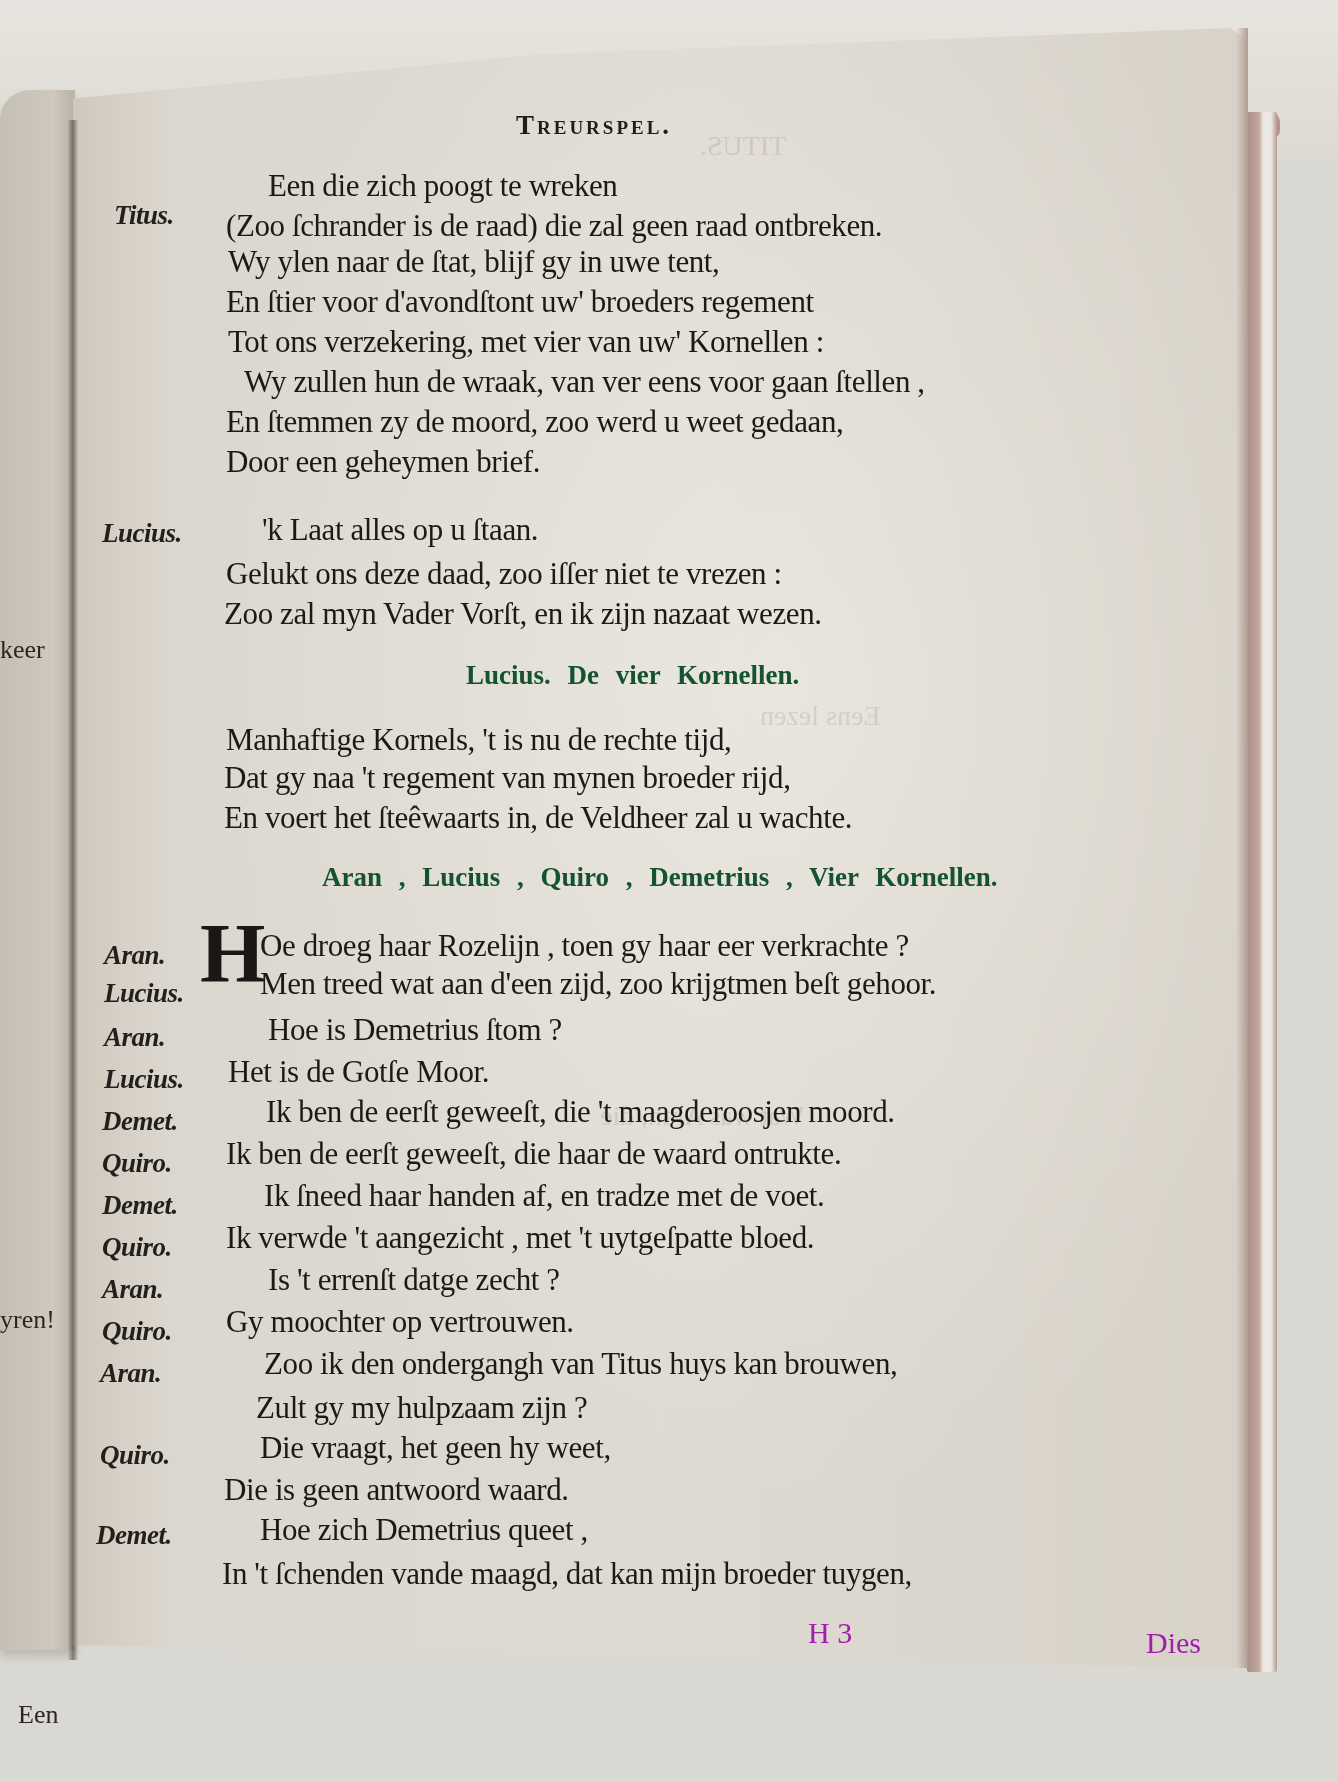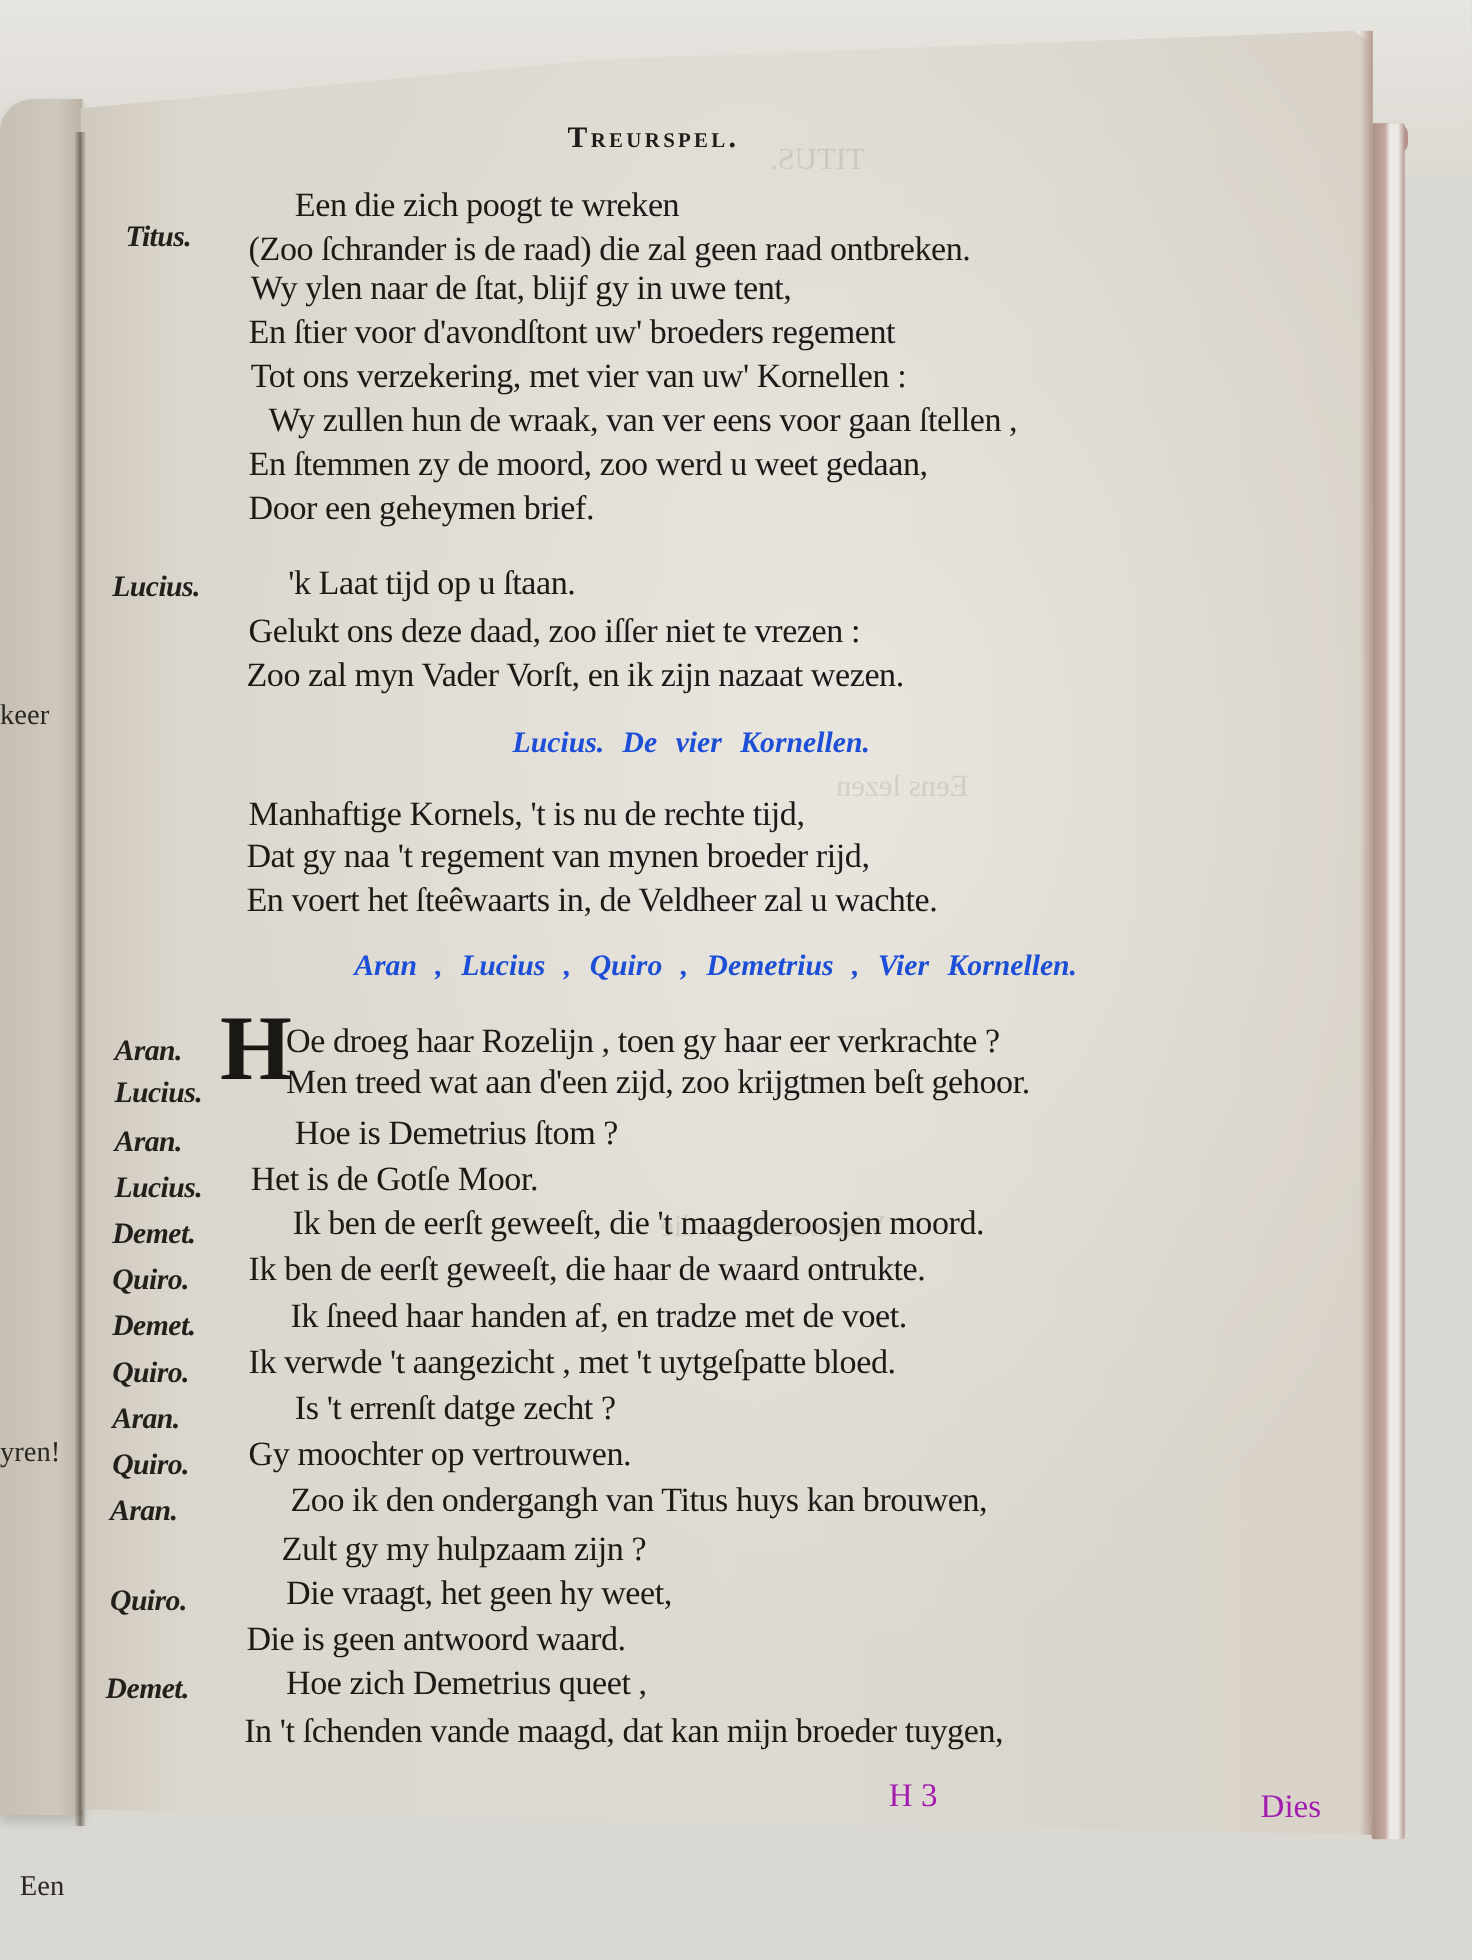--- a/index.html
+++ b/index.html
@@ -55,22 +55,22 @@
   }
   .line {
     position: absolute; font-size: 31px; color: #1c1a17; white-space: nowrap;
     letter-spacing: -0.4px;
   }
   .spk {
     position: absolute; font-size: 27px; font-style: italic; font-weight: bold;
     color: #221f1c; white-space: nowrap; letter-spacing: -0.5px;
   }
   .stage {
-    position: absolute; font-size: 27px; font-style: italic; font-weight: bold;
-    color: #1d4ed8; white-space: nowrap; word-spacing: 10px;
+    position: absolute; font-size: 27px; font-weight: bold;
+    color: #14532d; white-space: nowrap; word-spacing: 10px;
   }
   .dropcap {
     position: absolute; left: 200px; top: 912px; font-size: 84px; line-height: 84px;
     color: #1a1815; font-weight: bold;
   }
   .sig { position: absolute; font-size: 30px; color: #a21caf; white-space: nowrap; }
   .ghost {
     position: absolute; font-size: 28px; color: rgba(90,80,70,0.14);
     transform: scaleX(-1); white-space: nowrap;
   }
@@ -102,21 +102,21 @@
 <span class="spk" style="left:114px; top:200px">Titus.</span>
 <span class="line" style="left:268px; top:168px">Een die zich poogt te wreken</span>
 <span class="line" style="left:226px; top:208px">(Zoo ſchrander is de raad) die zal geen raad ontbreken.</span>
 <span class="line" style="left:228px; top:244px">Wy ylen naar de ſtat, blijf gy in uwe tent,</span>
 <span class="line" style="left:226px; top:284px">En ſtier voor d'avondſtont uw' broeders regement</span>
 <span class="line" style="left:228px; top:324px">Tot ons verzekering, met vier van uw' Kornellen :</span>
 <span class="line" style="left:244px; top:364px">Wy zullen hun de wraak, van ver eens voor gaan ſtellen ,</span>
 <span class="line" style="left:226px; top:404px">En ſtemmen zy de moord, zoo werd u weet gedaan,</span>
 <span class="line" style="left:226px; top:444px">Door een geheymen brief.</span>
 <span class="spk" style="left:102px; top:518px">Lucius.</span>
-<span class="line" style="left:262px; top:512px">'k Laat tijd op u ſtaan.</span>
+<span class="line" style="left:262px; top:512px">'k Laat alles op u ſtaan.</span>
 <span class="line" style="left:226px; top:556px">Gelukt ons deze daad, zoo iſſer niet te vrezen :</span>
 <span class="line" style="left:224px; top:596px">Zoo zal myn Vader Vorſt, en ik zijn nazaat wezen.</span>
 
 <span class="stage" style="left:466px; top:660px">Lucius.    De vier Kornellen.</span>
 
 <span class="line" style="left:226px; top:722px">Manhaftige Kornels, 't is nu de rechte tijd,</span>
 <span class="line" style="left:224px; top:760px">Dat gy naa 't regement van mynen broeder rijd,</span>
 <span class="line" style="left:224px; top:800px">En voert het ſteêwaarts in, de Veldheer zal u wachte.</span>
 
 <span class="stage" style="left:322px; top:862px">Aran , Lucius , Quiro , Demetrius , Vier Kornellen.</span>

